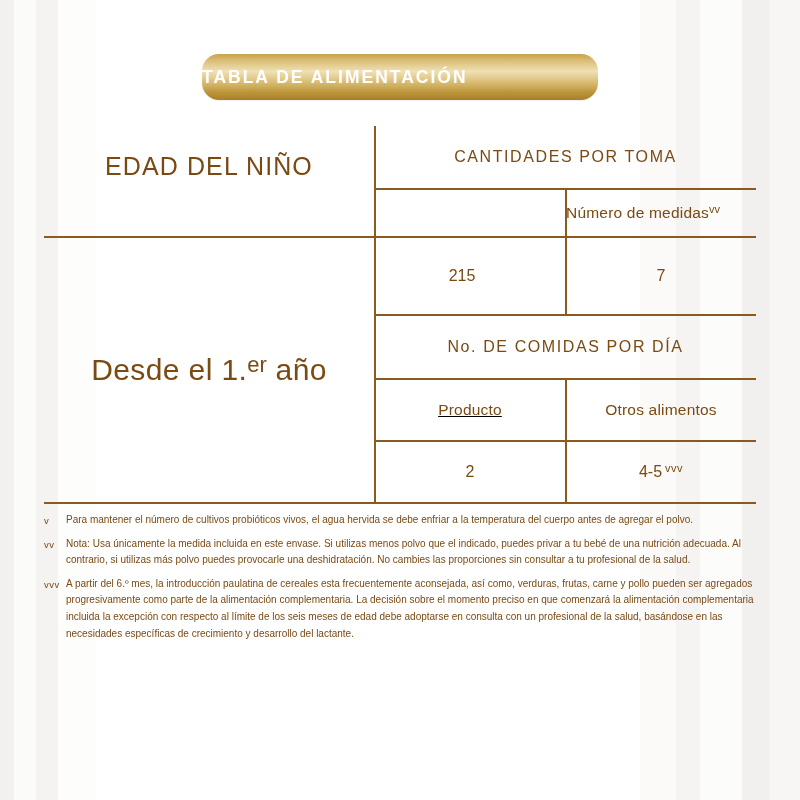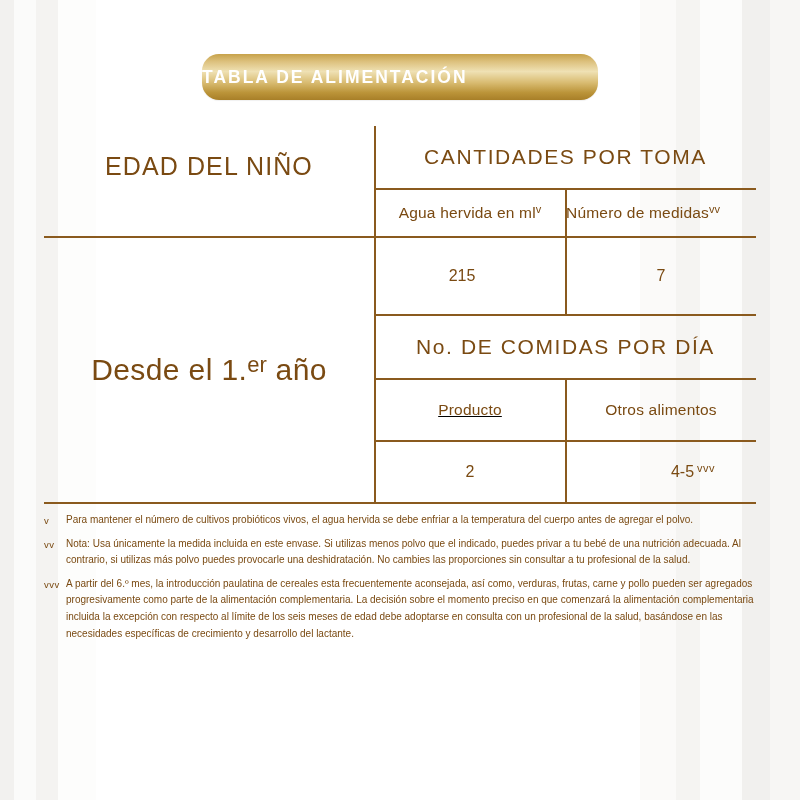--- a/index.html
+++ b/index.html
@@ -96,21 +96,21 @@
     color: #7a4a12;
     white-space: nowrap;
   }
   .age-big .sup {
     font-size: 22px;
     vertical-align: 8px;
     letter-spacing: 0;
   }
 
   .head-big {
-    font-size: 21px;
+    font-size: 16px;
     letter-spacing: 1.6px;
     color: #7a4a12;
   }
   .sub-head {
     font-size: 15.5px;
     letter-spacing: 0.2px;
     color: #7a4a12;
   }
   .sub-head .mk {
     font-size: 11px;
@@ -186,23 +186,20 @@
     </div>
 
     <div style="position:absolute; left:0px; top:112px; width:330px; height:262px; display:flex; align-items:center; justify-content:center;">
       <span class="age-big"><span>Desde el 1.</span><span class="sup">er</span><span> año</span></span>
     </div>
 
     <div style="position:absolute; left:331px; top:0px; width:381px; height:62px; display:flex; align-items:center; justify-content:center;">
       <span class="head-big">CANTIDADES POR TOMA</span>
     </div>
 
-    <div style="position:absolute; left:331px; top:63px; width:190px; height:47px; display:flex; align-items:center; justify-content:center;">
-      <span class="sub-head"><span>Agua hervida en ml</span><span class="mk">v</span></span>
-    </div>
     <div style="position:absolute; left:522px; top:63px; width:190px; height:47px; display:flex; align-items:center; justify-content:flex-start;">
       <span class="sub-head"><span>Número de medidas</span><span class="mk">vv</span></span>
     </div>
 
     <div style="position:absolute; left:331px; top:111px; width:174px; height:77px; display:flex; align-items:center; justify-content:center;">
       <span class="val">215</span>
     </div>
     <div style="position:absolute; left:522px; top:111px; width:190px; height:77px; display:flex; align-items:center; justify-content:center;">
       <span class="val">7</span>
     </div>
@@ -214,21 +211,21 @@
     <div style="position:absolute; left:331px; top:253px; width:190px; height:61px; display:flex; align-items:center; justify-content:center;text-decoration:underline;">
       <span class="sub-head">Producto</span>
     </div>
     <div style="position:absolute; left:522px; top:253px; width:190px; height:61px; display:flex; align-items:center; justify-content:center;">
       <span class="sub-head">Otros alimentos</span>
     </div>
 
     <div style="position:absolute; left:331px; top:315px; width:190px; height:61px; display:flex; align-items:center; justify-content:center;">
       <span class="val">2</span>
     </div>
-    <div style="position:absolute; left:522px; top:315px; width:190px; height:61px; display:flex; align-items:center; justify-content:center;padding-left:32px;">
+    <div style="position:absolute; left:522px; top:315px; width:190px; height:61px; display:flex; align-items:center; justify-content:center;">
       <span class="val"><span>4-5</span><span class="mk">vvv</span></span>
     </div>
 
   </div>
 
   <div class="notes">
     <div class="note">
       <div class="note-mark">v</div>
       <div class="note-text">Para mantener el número de cultivos probióticos vivos, el agua hervida se debe enfriar a la temperatura del cuerpo antes de agregar el polvo.</div>
     </div>

